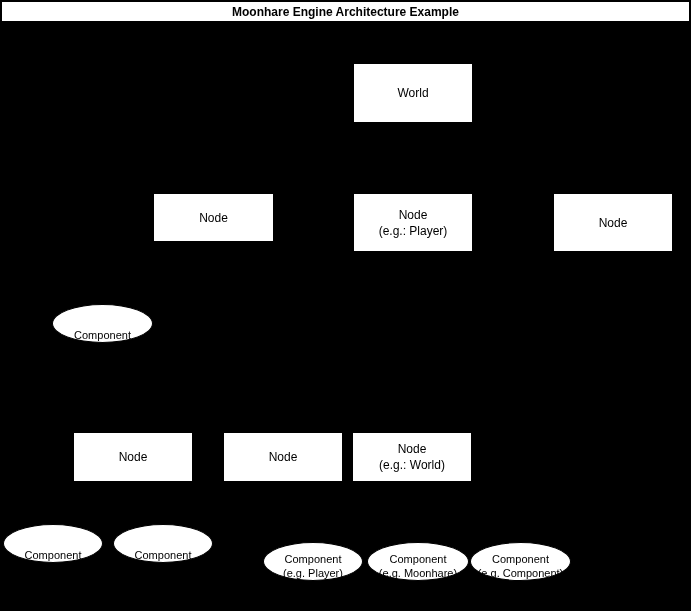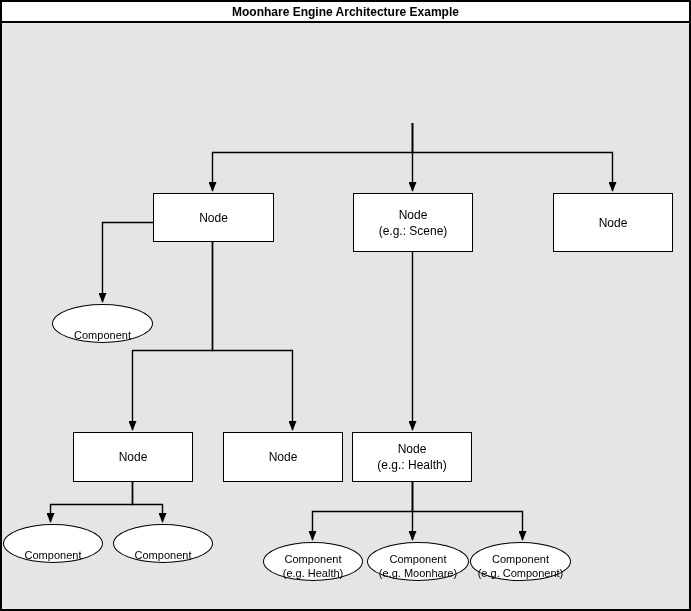--- a/index.html
+++ b/index.html
@@ -1,21 +1,21 @@
 <!DOCTYPE html>
 <html><head>
 <meta charset="utf-8">
 <style>
   * { box-sizing: border-box; margin: 0; padding: 0; }
   html, body { background: #ffffff; }
   #canvas {
     position: relative;
     width: 691px;
     height: 611px;
-    background: #e5e5e5;
+    background: #000000;
     border: 2px solid #000000;
     font-family: "Liberation Sans", sans-serif;
     color: #000000;
     overflow: hidden;
   }
   #titlebar {
     position: absolute;
     left: 0; top: 0; right: 0;
     height: 21px;
     border-bottom: 2px solid #000000;
@@ -97,62 +97,65 @@
       <path d="M210.5 240 L210.5 348.5 L290.5 348.5 L290.5 428" marker-end="url(#arrowhead)"></path>
       <path d="M410.5 250 L410.5 428" marker-end="url(#arrowhead)"></path>
       <path d="M130.5 480 L130.5 502.5 L48.5 502.5 L48.5 520" marker-end="url(#arrowhead)"></path>
       <path d="M130.5 480 L130.5 502.5 L160.5 502.5 L160.5 520" marker-end="url(#arrowhead)"></path>
       <path d="M410.5 480 L410.5 509.5 L310.5 509.5 L310.5 538" marker-end="url(#arrowhead)"></path>
       <path d="M410.5 480 L410.5 538" marker-end="url(#arrowhead)"></path>
       <path d="M410.5 480 L410.5 509.5 L520.5 509.5 L520.5 538" marker-end="url(#arrowhead)"></path>
     </g>
   </svg>
 
+  <div class="box pos-world">
+    <span>World</span>
+  </div>
 
   <div class="box pos-node-tl">
     <span>Node</span>
   </div>
 
   <div class="box pos-node-scene">
     <span>Node</span>
-    <span>(e.g.: Scene)</span>
+    <span>(e.g.: Player)</span>
   </div>
 
   <div class="box pos-node-tr">
     <span>Node</span>
   </div>
 
   <div class="box pos-node-ml">
     <span>Node</span>
   </div>
 
   <div class="box pos-node-mc">
     <span>Node</span>
   </div>
 
   <div class="box pos-node-player">
     <span>Node</span>
-    <span>(e.g.: Health)</span>
+    <span>(e.g.: World)</span>
   </div>
 
   <div class="ellipse pos-comp-left">
     <span>Component</span>
   </div>
 
   <div class="ellipse pos-comp-b1">
     <span>Component</span>
   </div>
 
   <div class="ellipse pos-comp-b2">
     <span>Component</span>
   </div>
 
   <div class="ellipse pos-comp-health">
     <span>Component</span>
-    <span>(e.g. Health)</span>
+    <span>(e.g. Player)</span>
   </div>
 
   <div class="ellipse pos-comp-inv">
     <span>Component</span>
     <span>(e.g. Moonhare)</span>
   </div>
 
   <div class="ellipse pos-comp-move">
     <span>Component</span>
     <span>(e.g. Component)</span>

